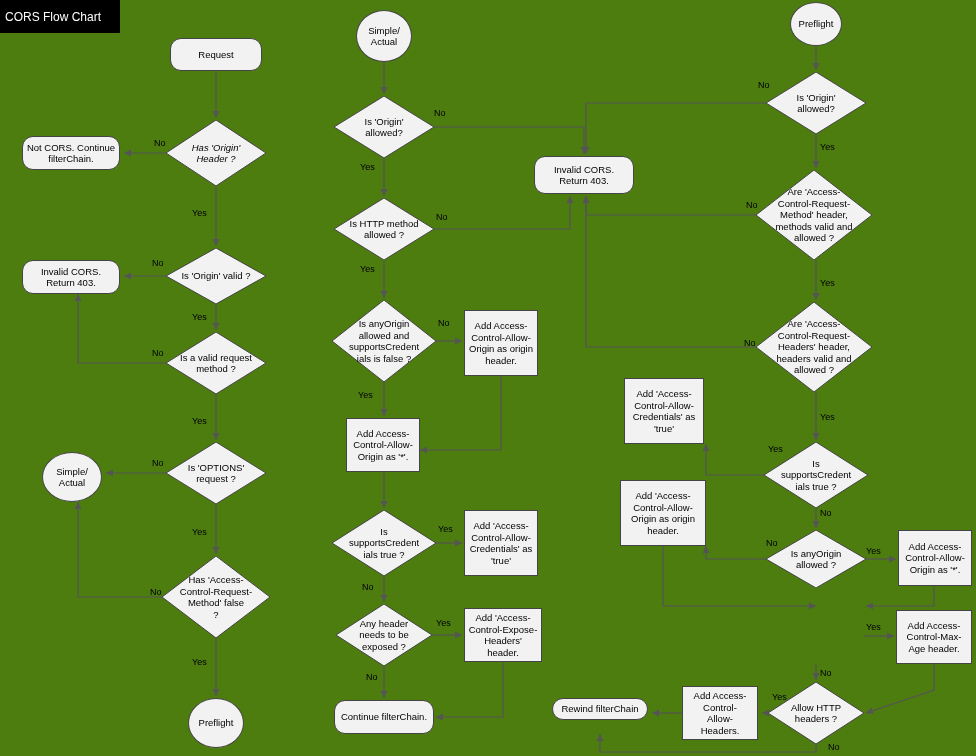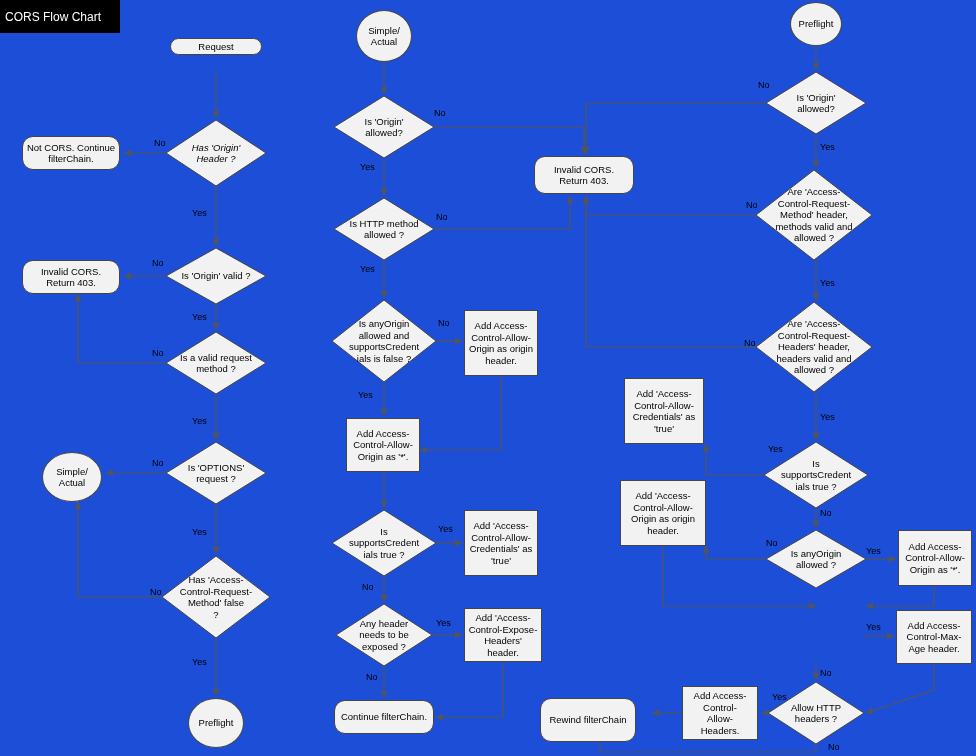--- a/index.html
+++ b/index.html
@@ -4,21 +4,21 @@
 <style>
   html, body {
     margin: 0;
     padding: 0;
     background: #ffffff;
   }
   #canvas {
     position: relative;
     width: 976px;
     height: 756px;
-    background: #1d4ed8;
+    background: #4d7c0f;
     font-family: "Liberation Sans", sans-serif;
     overflow: hidden;
   }
   #edges {
     position: absolute;
     left: 0; top: 0;
     width: 976px;
     height: 756px;
     pointer-events: none;
   }
@@ -138,21 +138,21 @@
       <path d="M768,713 L762,713"></path>
       <path d="M682,713 L652,713"></path>
       <path d="M816,744 L816,752 L600,752 L600,734"></path>
     </g>
   </svg>
 
   <div id="title-banner">
     <span>CORS Flow Chart</span>
   </div>
 
-<div class="node round" style="left: 170px; top: 38px; width: 92px; height: 17px;"><div>Request</div></div>
+<div class="node round" style="left: 170px; top: 38px; width: 92px; height: 33px;"><div>Request</div></div>
     <div class="node diamond" style="left: 166px; top: 120px; width: 100px; height: 66px; font-style: italic;"><svg class="dia-shape" viewBox="0 0 100 100" preserveAspectRatio="none">
         <polygon points="50,0 100,50 50,100 0,50" fill="#f2f2f2" stroke="#444444" vector-effect="non-scaling-stroke" stroke-width="1"></polygon>
       </svg><div class="dia-label">Has 'Origin'
 Header ?</div></div>
     <div class="node round" style="left: 22px; top: 136px; width: 98px; height: 34px;"><div>Not CORS. Continue
 filterChain.</div></div>
     <div class="node diamond" style="left: 166px; top: 248px; width: 100px; height: 56px;"><svg class="dia-shape" viewBox="0 0 100 100" preserveAspectRatio="none">
         <polygon points="50,0 100,50 50,100 0,50" fill="#f2f2f2" stroke="#444444" vector-effect="non-scaling-stroke" stroke-width="1"></polygon>
       </svg><div class="dia-label">Is 'Origin' valid ?</div></div>
     <div class="node round" style="left: 22px; top: 260px; width: 98px; height: 34px;"><div>Invalid CORS.
@@ -260,21 +260,21 @@
 Control-Max-
 Age header.</div></div>
     <div class="node diamond" style="left: 768px; top: 682px; width: 96px; height: 62px;"><svg class="dia-shape" viewBox="0 0 100 100" preserveAspectRatio="none">
         <polygon points="50,0 100,50 50,100 0,50" fill="#f2f2f2" stroke="#444444" vector-effect="non-scaling-stroke" stroke-width="1"></polygon>
       </svg><div class="dia-label">Allow HTTP
 headers ?</div></div>
     <div class="node rect" style="left: 682px; top: 686px; width: 76px; height: 54px;"><div>Add Access-
 Control-
 Allow-
 Headers.</div></div>
-    <div class="node round" style="left: 540px; top: 698px; width: 96px; height: 44px;"><div>Rewind filterChain</div></div>
+    <div class="node round" style="left: 552px; top: 698px; width: 96px; height: 22px;"><div>Rewind filterChain</div></div>
     <div class="edge-label" style="left: 154px; top: 138px;">No</div>
     <div class="edge-label" style="left: 192px; top: 208px;">Yes</div>
     <div class="edge-label" style="left: 152px; top: 258px;">No</div>
     <div class="edge-label" style="left: 192px; top: 312px;">Yes</div>
     <div class="edge-label" style="left: 152px; top: 348px;">No</div>
     <div class="edge-label" style="left: 192px; top: 416px;">Yes</div>
     <div class="edge-label" style="left: 152px; top: 458px;">No</div>
     <div class="edge-label" style="left: 192px; top: 527px;">Yes</div>
     <div class="edge-label" style="left: 150px; top: 587px;">No</div>
     <div class="edge-label" style="left: 192px; top: 657px;">Yes</div>

